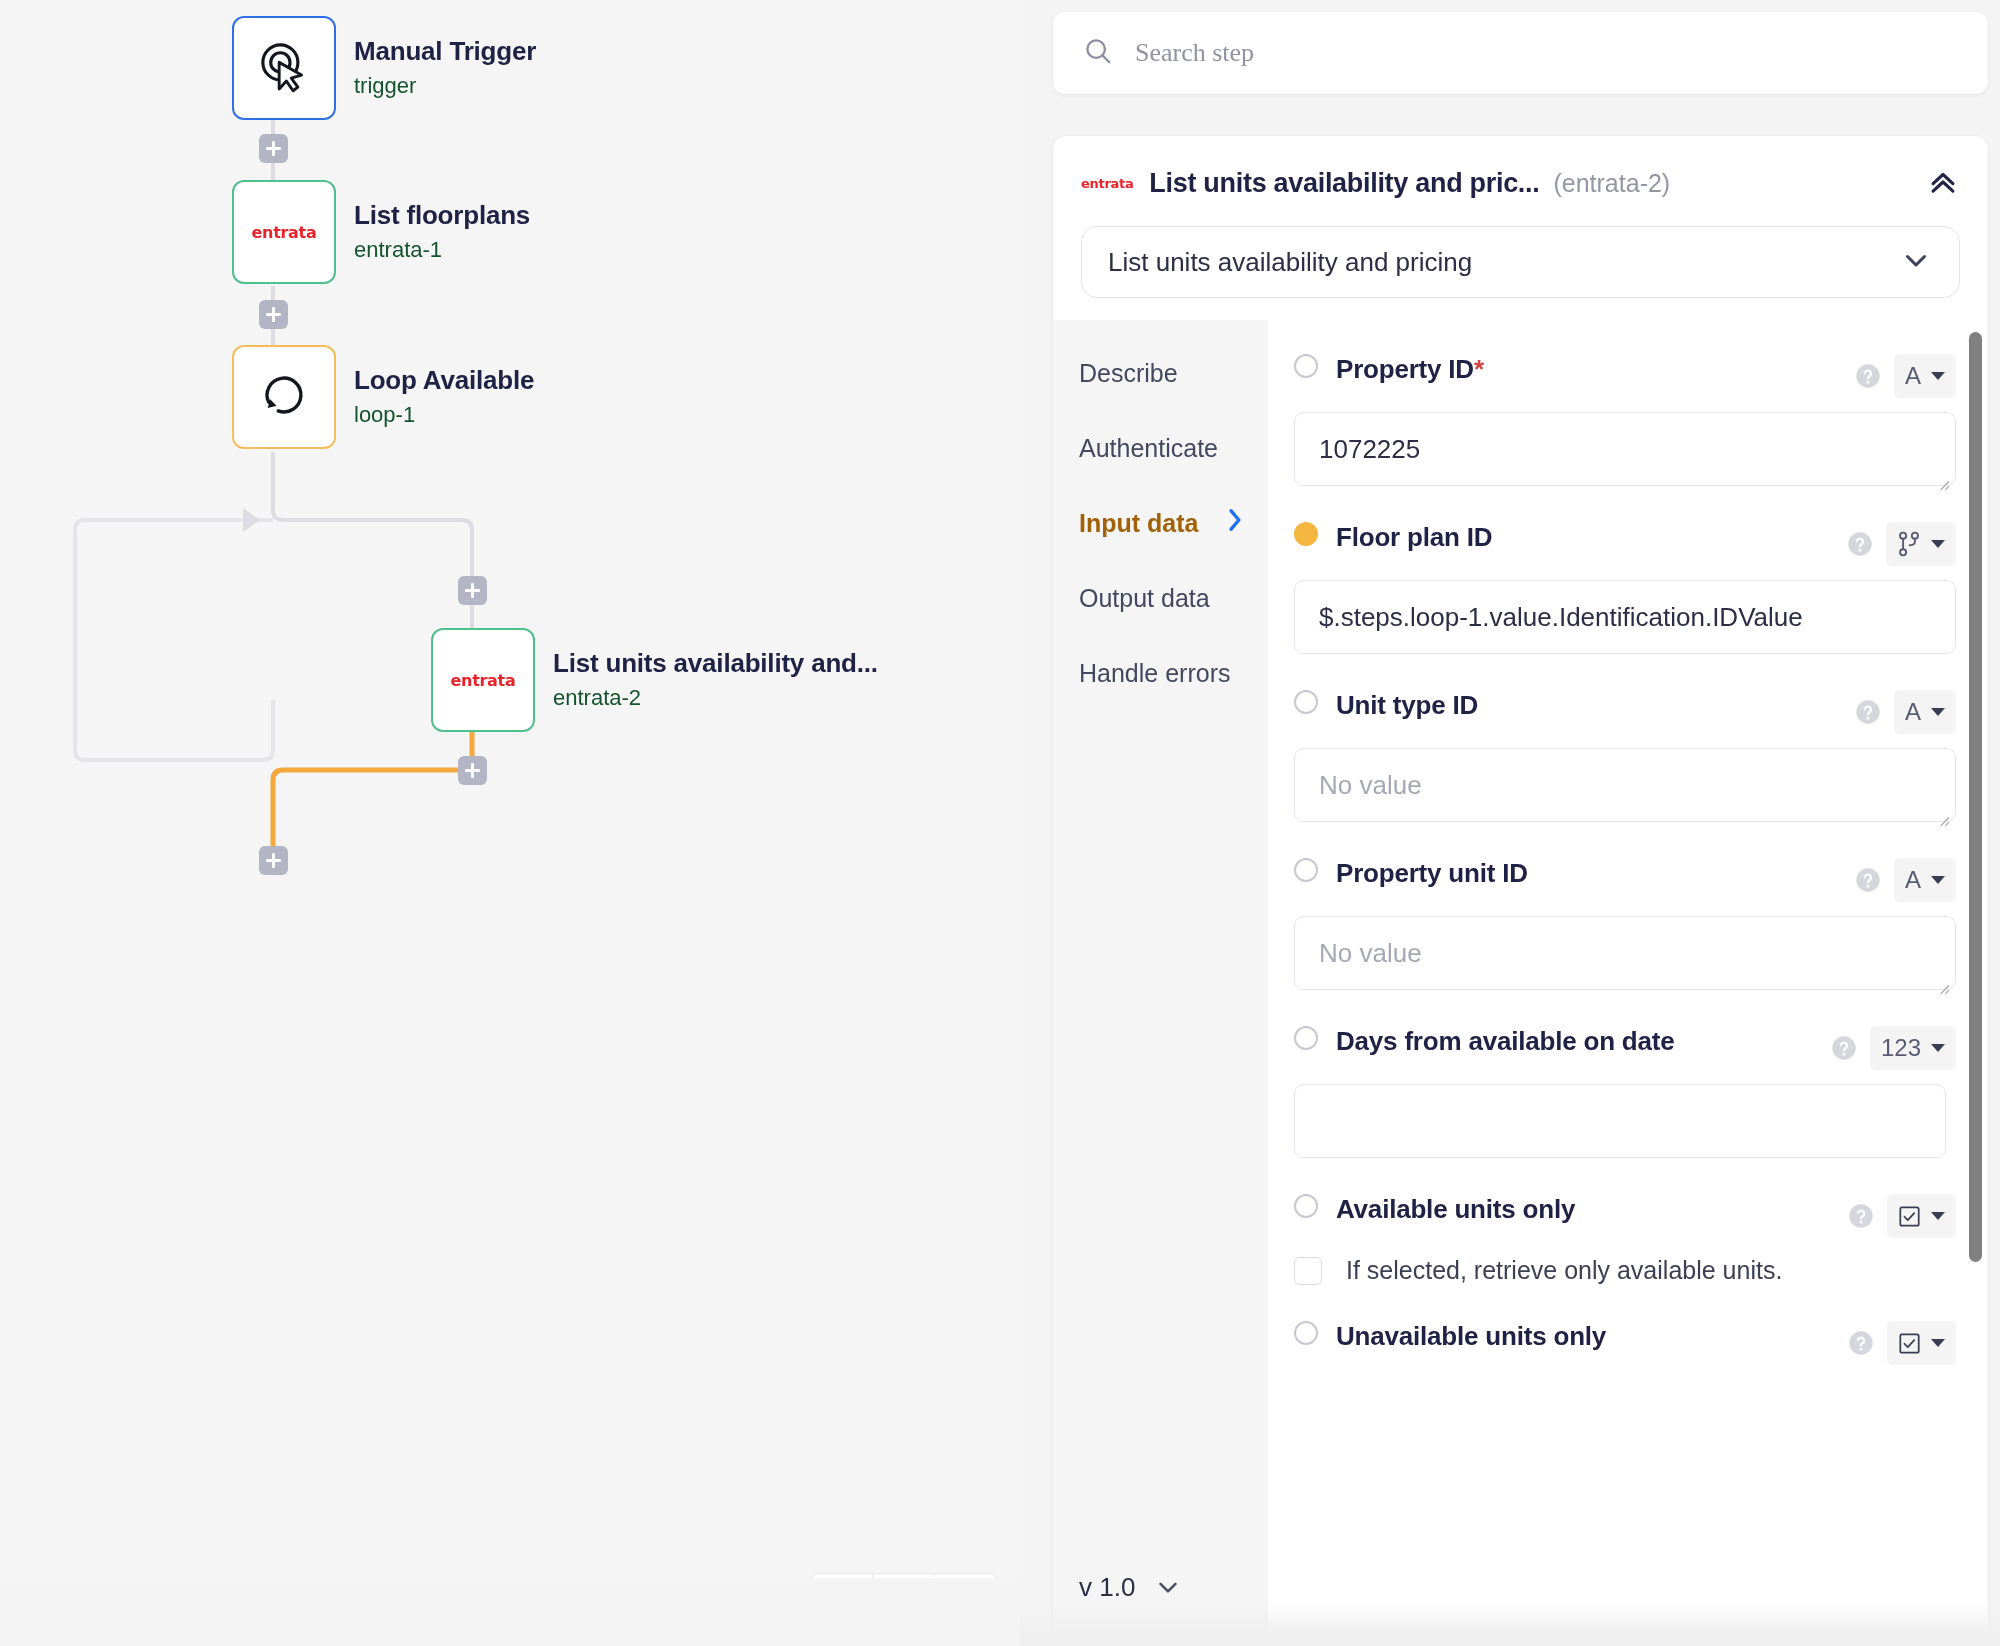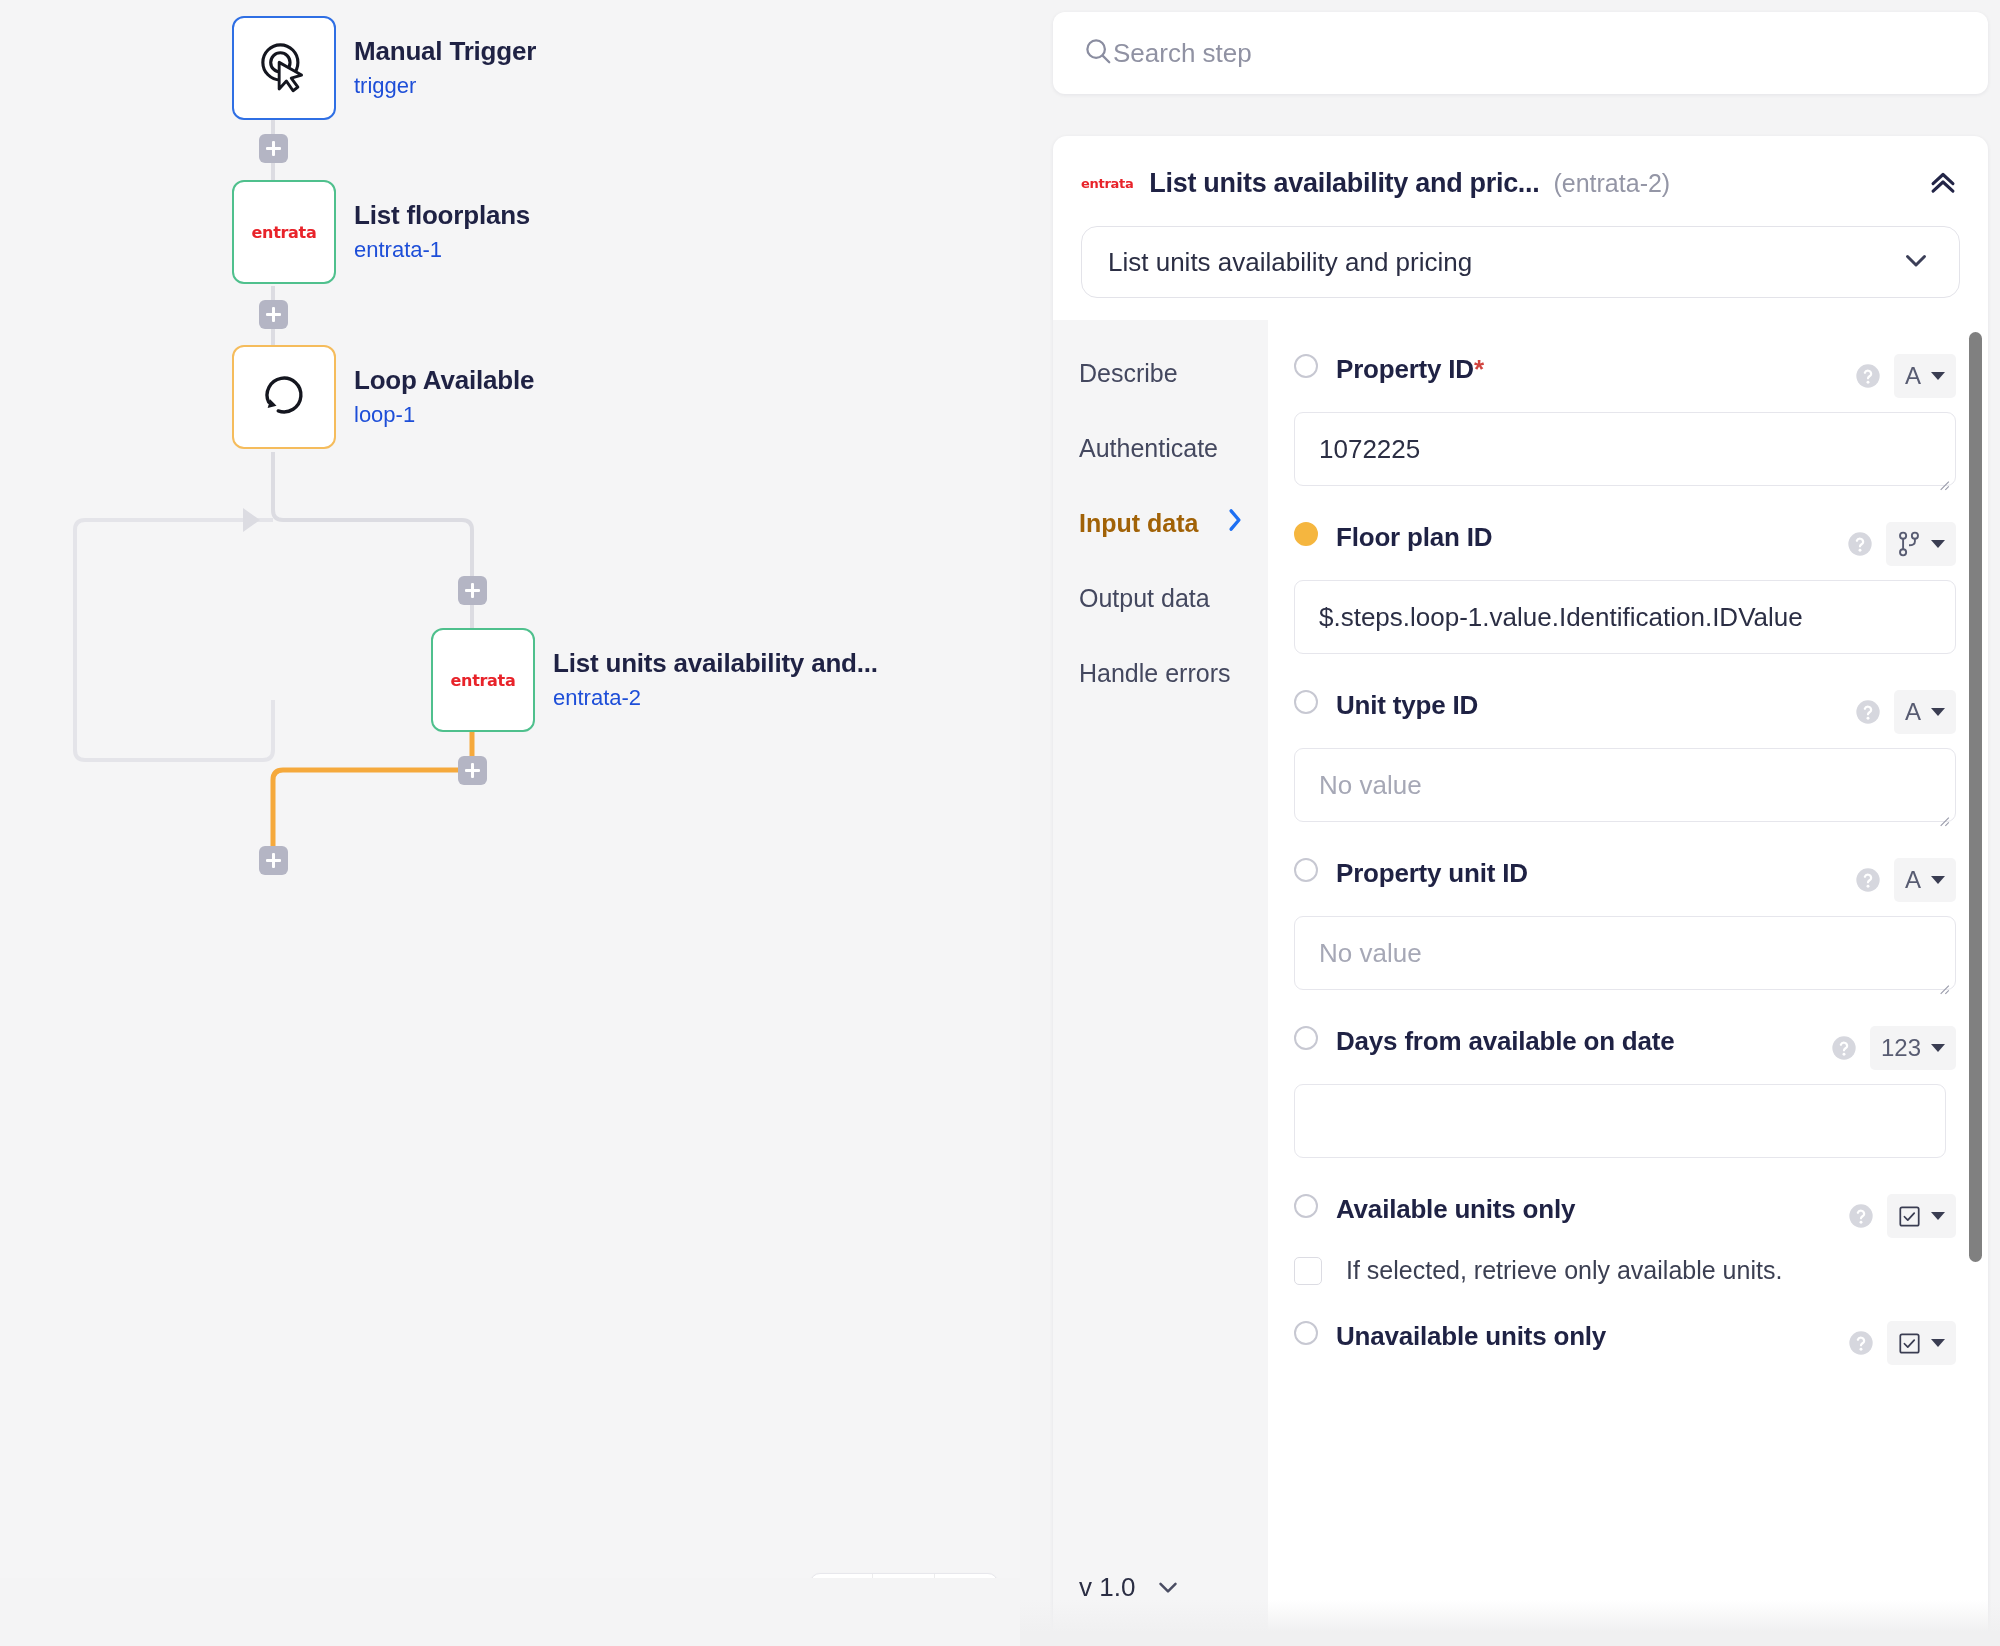--- a/index.html
+++ b/index.html
@@ -36,21 +36,21 @@
   .node-box.blue { border-color: #2f6fe4; }
   .node-box.green { border-color: #4fc08d; }
   .node-box.amber { border-color: #f5bc5c; }
 
   .node-labels { margin-left: 18px; }
   .node-title {
     font-size: 26px; font-weight: 700; color: #1f2244;
     letter-spacing: -0.2px; line-height: 1.15; white-space: nowrap;
   }
   .node-sub {
-    font-size: 22px; color: #1d4ed8; margin-top: 6px; line-height: 1.15; white-space: nowrap;
+    font-size: 22px; color: #14532d; margin-top: 6px; line-height: 1.15; white-space: nowrap;
   }
 
   .entrata-logo {
     font-size: 16px; font-weight: 700; color: #e8232a;
     letter-spacing: -0.3px;
     font-family: "DejaVu Sans", sans-serif;
   }
 
   .plus-btn {
     position: absolute;
@@ -89,22 +89,22 @@
 
   .search-card {
     position: absolute; left: 33px; top: 12px;
     width: 935px; height: 82px;
     background: #ffffff; border-radius: 12px;
     box-shadow: 0 1px 4px rgba(20,20,50,0.07);
     display: flex; align-items: center; padding: 0 30px;
   }
   .search-input {
     border: none; outline: none; background: transparent;
-    font-family: Liberation Sans, sans-serif;
-    font-size: 26px; color: #3b3f52; width: 100%;
+    font-family: Liberation Serif, serif;
+    font-size: 26px; color: #3b3f52; margin-left: 22px; width: 100%;
   }
   .search-input::placeholder { color: #9092a3; }
 
   .step-card {
     position: absolute; left: 33px; top: 136px;
     width: 935px; height: 1496px;
     background: #ffffff;
     border-radius: 14px 14px 0 0;
     box-shadow: 0 1px 4px rgba(20,20,50,0.07);
     overflow: hidden;

